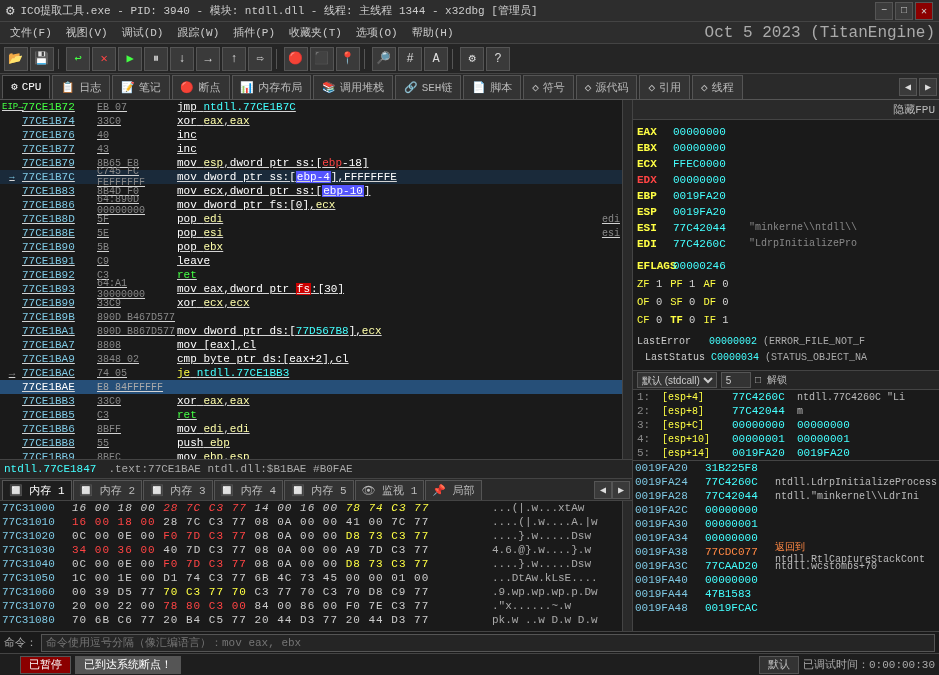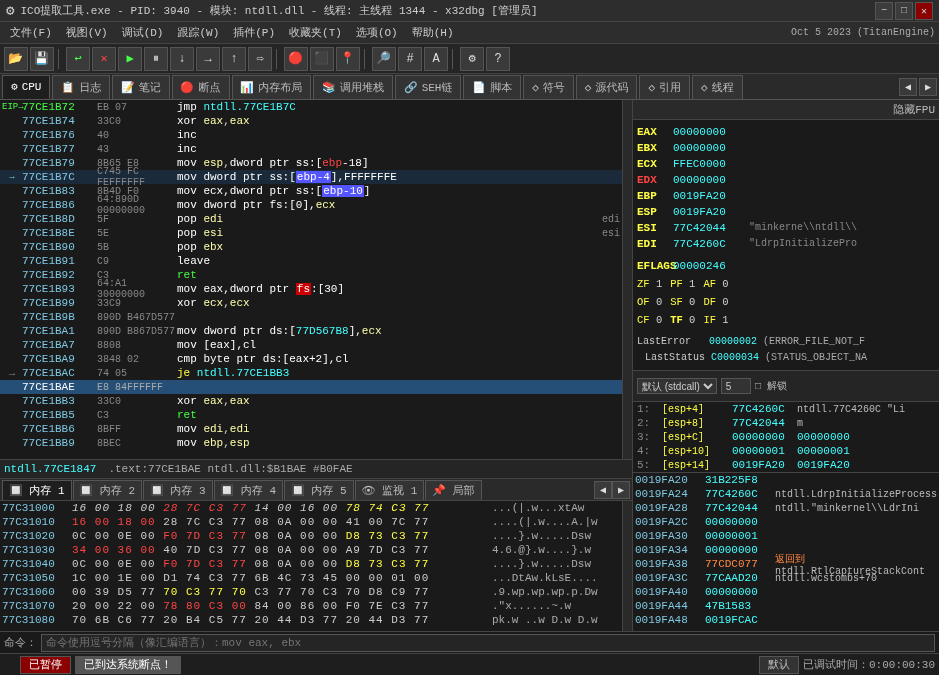--- a/index.html
+++ b/index.html
@@ -47,21 +47,21 @@
     }
     #menubar .menu-item {
       padding: 2px 6px;
       color: #ccc;
       font-size: 11px;
       cursor: pointer;
     }
     #menubar .date-info {
       margin-left: auto;
       color: #aaa;
-      font-size: 10px;
+      font-size: 16px;
     }
     
     #toolbar {
       background: #252525;
       display: flex;
       align-items: center;
       height: 30px;
       padding: 0 4px;
       border-bottom: 1px solid #444;
       gap: 2px;
@@ -359,21 +359,21 @@
   <div style="margin-left:auto; display:flex; align-items:center; gap:2px;">
     <div class="tb-btn" style="width:18px;height:18px;font-size:10px;">◀</div>
     <div class="tb-btn" style="width:18px;height:18px;font-size:10px;">▶</div>
   </div>
 </div>
 
 <div id="main" style="display:flex; height:calc(675px - 22px - 22px - 30px - 26px - 22px - 22px);">
 
   <div class="main-left">
 
-    <div style="display:flex; flex:1; overflow:hidden;">
+    <div style="display:flex; flex:1; overflow:hidden;text-decoration:underline;">
       <div style="flex:1; overflow:hidden; background:#1a1a1a;">
 
         <div class="disasm-row">
           <span class="disasm-arrow" style="color:#4f4; font-size:9px;">EIP→</span>
           <span class="disasm-addr" style="color:#4f4;">77CE1B72</span>
           <span class="disasm-bytes" style="color:#888;">EB 07</span>
           <span class="disasm-instr"><span class="kw-white">jmp</span> <span class="kw-cyan">ntdll.77CE1B7C</span></span>
         </div>
         <div class="disasm-row">
           <span class="disasm-arrow"></span>
@@ -505,20 +505,26 @@
           <span class="disasm-arrow"></span>
           <span class="disasm-addr">77CE1BB5</span>
           <span class="disasm-bytes">C3</span>
           <span class="disasm-instr"><span class="kw-green">ret</span></span>
         </div>
         <div class="disasm-row">
           <span class="disasm-arrow"></span>
           <span class="disasm-addr">77CE1BB6</span>
           <span class="disasm-bytes">8BFF</span>
           <span class="disasm-instr"><span class="kw-white">mov</span> <span class="kw-orange">edi</span>,<span class="kw-orange">edi</span></span>
+        </div>
+        <div class="disasm-row">
+          <span class="disasm-arrow"></span>
+          <span class="disasm-addr">77CE1BB8</span>
+          <span class="disasm-bytes">55</span>
+          <span class="disasm-instr"><span class="kw-white">push</span> <span class="kw-orange">ebp</span></span>
         </div>
         <div class="disasm-row">
           <span class="disasm-arrow"></span>
           <span class="disasm-addr">77CE1BB9</span>
           <span class="disasm-bytes">8BEC</span>
           <span class="disasm-instr"><span class="kw-white">mov</span> <span class="kw-orange">ebp</span>,<span class="kw-orange">esp</span></span>
         </div>
 
       </div>
       <div class="scrollbar-v"></div>
@@ -664,21 +670,21 @@
 
       <div style="height:4px;"></div>
       <div style="font-size:10px; color:#ccc;">
         LastError &nbsp;&nbsp;<span style="color:#4ff;">00000002</span> <span style="color:#aaa;">(ERROR_FILE_NOT_F</span>
       </div>
       <div style="font-size:10px; color:#ccc;margin-left:8px;">
         LastStatus <span style="color:#4ff;">C0000034</span> <span style="color:#aaa;">(STATUS_OBJECT_NA</span>
       </div>
     </div>
 
-    <div style="display:flex; align-items:center; background:#252525; height:32px; border-top:1px solid #444; border-bottom:1px solid #444; padding:0 4px; gap:4px;">
+    <div style="display:flex; align-items:center; background:#252525; height:20px; border-top:1px solid #444; border-bottom:1px solid #444; padding:0 4px; gap:4px;">
       <select style="background:#333; border:1px solid #555; color:#ccc; font-size:10px; height:16px;">
         <option>默认 (stdcall)</option>
       </select>
       <input type="number" value="5" style="width: 30px; background: rgb(51, 51, 51); border: 1px solid rgb(85, 85, 85); color: rgb(204, 204, 204); font-size: 10px; height: 16px; text-align: center;">
       <span style="color:#bbb; font-size:10px; cursor:pointer;">□ 解锁</span>
     </div>
 
     <div style="overflow:hidden; background:#1a1a1a; flex-shrink:0;">
       <div class="stack-row-r">
         <span class="sr-idx">1:</span>

